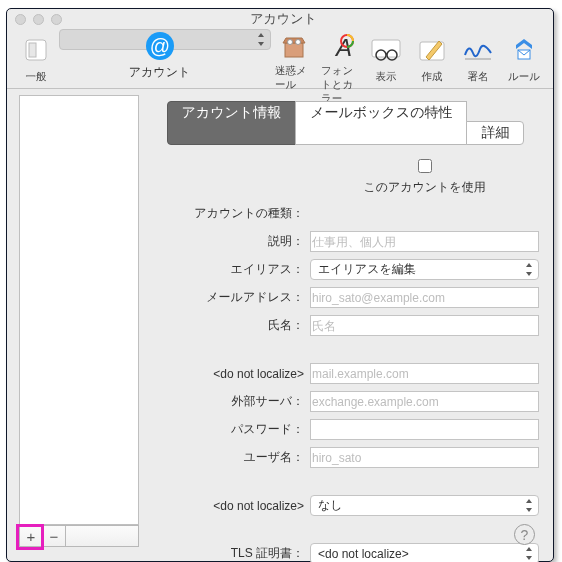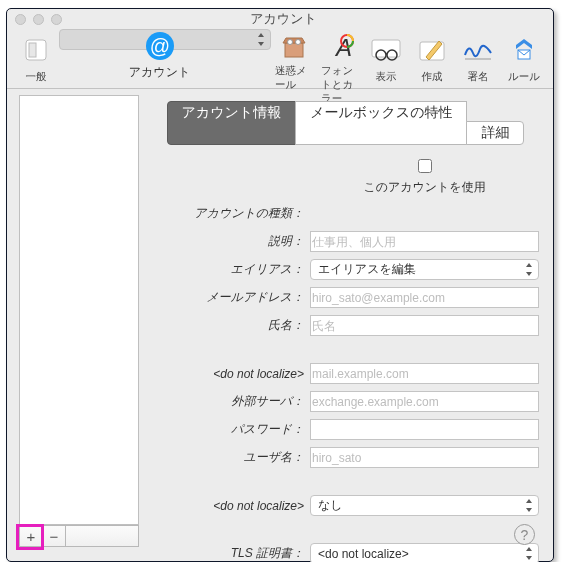--- a/index.html
+++ b/index.html
@@ -21,21 +21,21 @@
 .sidectl .spacer { flex: 1; border: 1px solid #b8b8b8; border-left: none; background: linear-gradient(#fbfbfb,#f0f0f0); }
 .highlight { position: absolute; border: 3px solid #e61fbe; pointer-events: none; }
 .form { position: absolute; left: 145px; right: 14px; top: 6px; bottom: 14px; }
 .tabs { display: flex; justify-content: center; margin: 6px 0 14px; }
 .tab { font-size: 14px; padding: 2px 14px; background: #fff; border: 1px solid #b8b8b8; color: #333; }
 .tab:first-child { border-radius: 4px 0 0 4px; }
 .tab:nth-child(2){ margin-left:-1px; }
 .tab:last-child { border-radius: 0 4px 4px 0; margin-left:-1px;margin-top:20px; }
 .tab.active { background: #6c6c6c; color: #fff; border-color:#5a5a5a; }
 .row { display: flex; align-items: center; margin-bottom: 7px; min-height: 21px; }
-.lbl { width: 158px; text-align: right; font-size: 12px; color: #333; padding-right: 6px; font-style: italic; }
+.lbl { width: 158px; text-align: right; font-size: 12px; color: #333; padding-right: 6px; }
 .fld { flex: 1; }
 .fld input[type=text], .fld input[type=password] { width: 100%; height: 21px; font-size: 12px; padding: 0 1px; border: 1px solid #c4c4c4; background: #fff; color:#333; }
 .fld input::placeholder { color: #bdbdbd; }
 .sel { width: 100%; height: 21px; background: #fff; border: 1px solid #c4c4c4; border-radius: 4px; font-size: 12px; padding: 0 18px 0 7px; color: #333; position: relative; display:flex; align-items:center; }
 .sel::after { content:""; position:absolute; right:6px; top:3px; width:0; height:0; border-left:3.5px solid transparent; border-right:3.5px solid transparent; border-bottom:4px solid #5a5a5a; }
 .sel::before { content:""; position:absolute; right:6px; bottom:3px; width:0; height:0; border-left:3.5px solid transparent; border-right:3.5px solid transparent; border-top:4px solid #5a5a5a; }
 .chk { display:flex; align-items:center; gap:6px; font-size:12px; color:#333;flex-direction:column; }
 .chk input { width:14px; height:14px; }
 .gap { height: 20px; }
 .help { position:absolute; right:4px; bottom:2px; width:21px; height:21px; border-radius:50%; border:1.5px solid #9a9a9a; color:#8a8a8a; font-size:14px; display:flex; align-items:center; justify-content:center; background:#ececec; }

